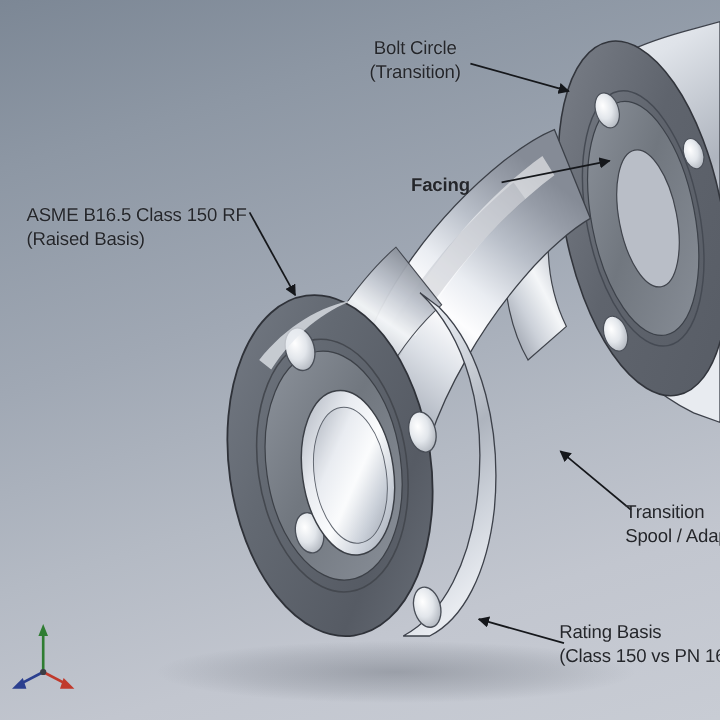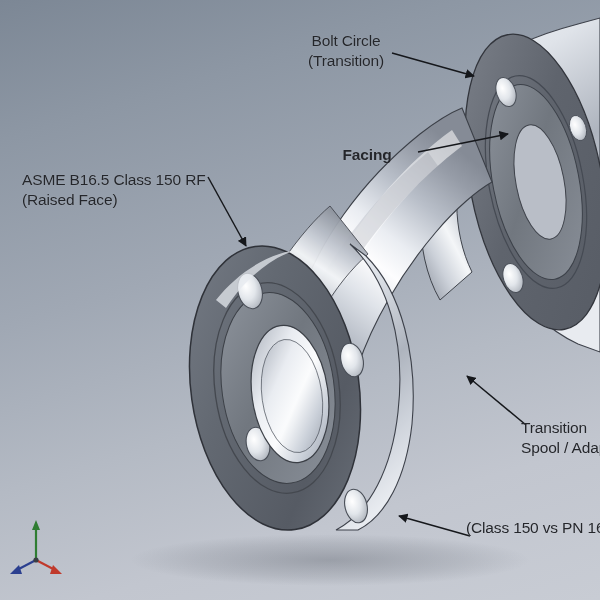--- a/index.html
+++ b/index.html
@@ -210,34 +210,35 @@
       <line x1="0" y1="0" x2="21" y2="11" stroke="#c0392b" stroke-width="2.2"></line>
       <path d="M 17 5 L 26 14 L 14 14 Z" fill="#c0392b"></path>
       <line x1="0" y1="0" x2="-21" y2="11" stroke="#2b3f8f" stroke-width="2.2"></line>
       <path d="M -17 5 L -26 14 L -14 14 Z" fill="#2b3f8f"></path>
       <circle cx="0" cy="0" r="2.6" fill="#3a3d44"></circle>
     </g>
   </svg>
 
   <div class="anno c" id="lbl-asme">
     <span>ASME B16.5 Class 150 RF</span>
-    <span class="l2">(Raised Face)</span>
+    <span class="l2">(Raised Basis)</span>
   </div>
 
   <div class="anno c" id="lbl-bolt">
     <span>Bolt Circle</span>
     <span class="l2">(Transition)</span>
   </div>
 
   <div class="anno c" id="lbl-facing">
     <span>Facing</span>
   </div>
 
   <div class="anno" id="lbl-trans">
     <span>Transition</span>
     <span class="l2">Spool / Adapter</span>
   </div>
 
   <div class="anno" id="lbl-rating">
+    <span>Rating Basis</span>
     <span class="l2">(Class 150 vs PN 16)</span>
   </div>
 
 </div>
 
 </body></html>

